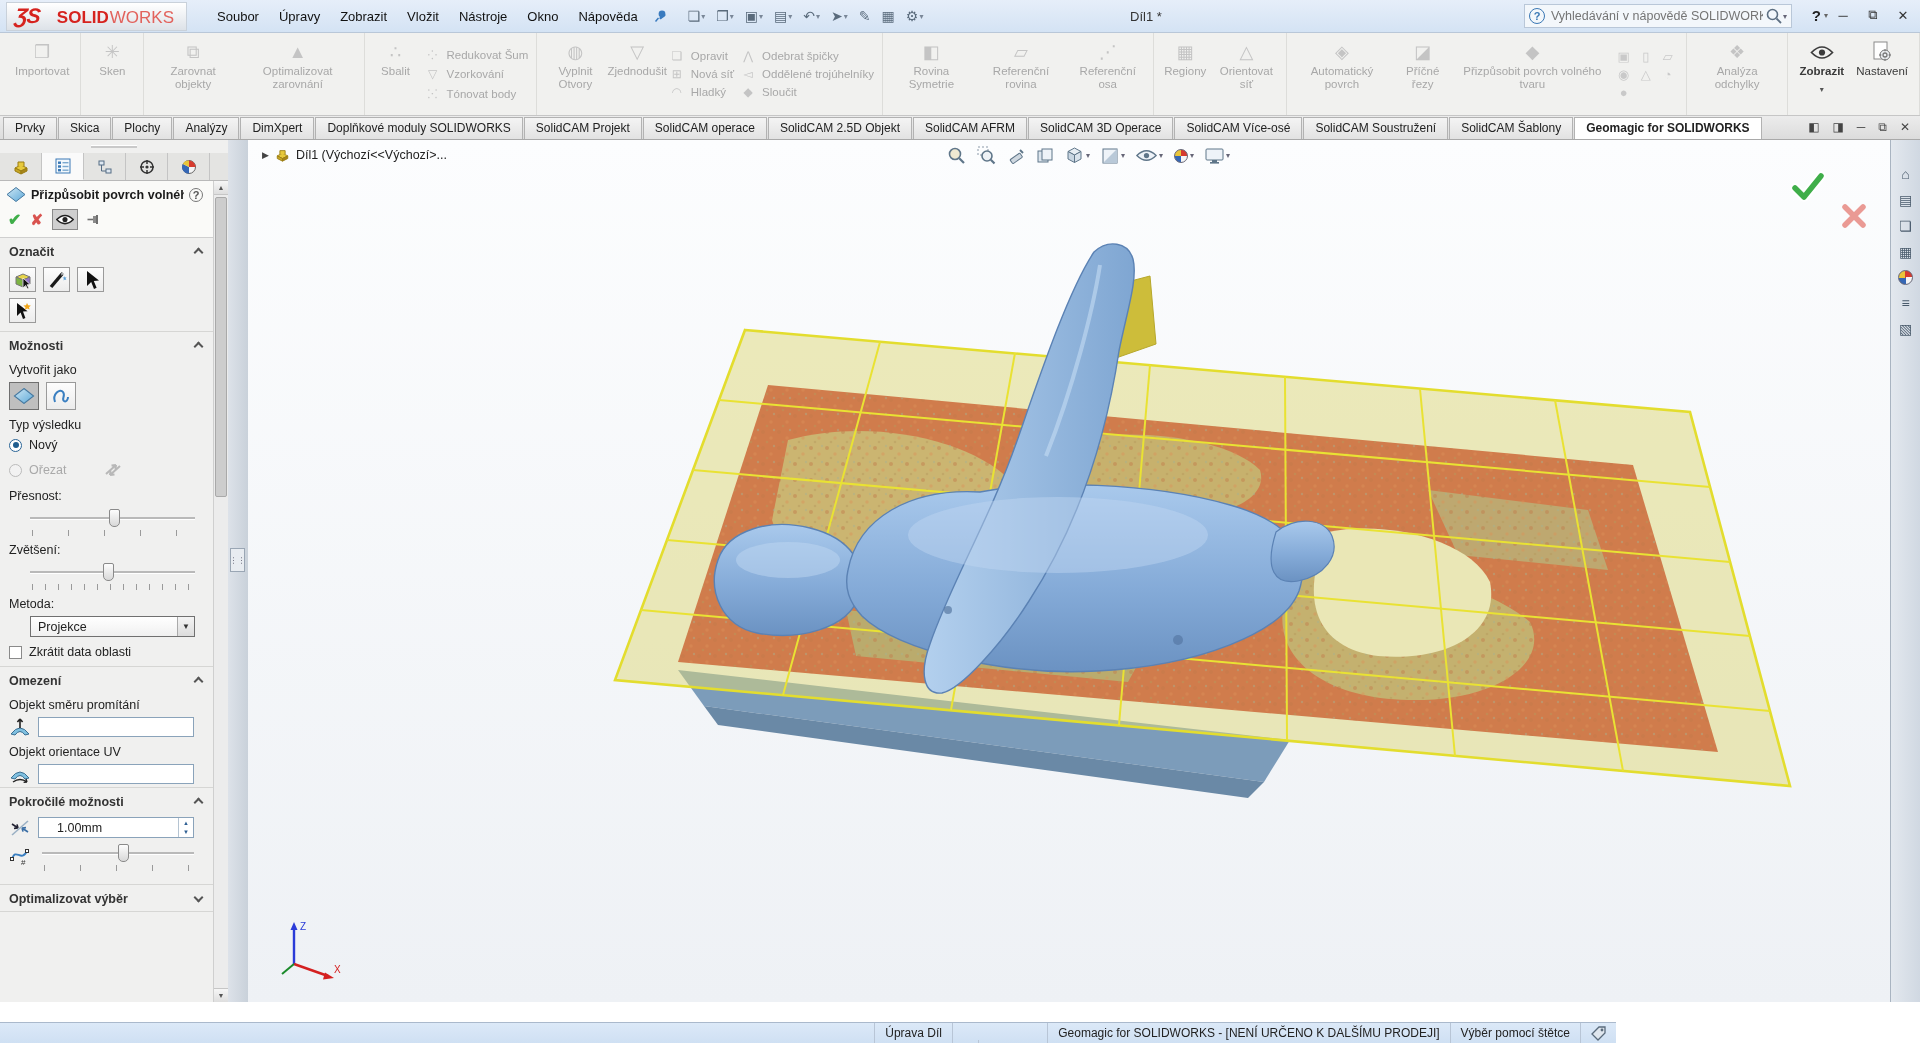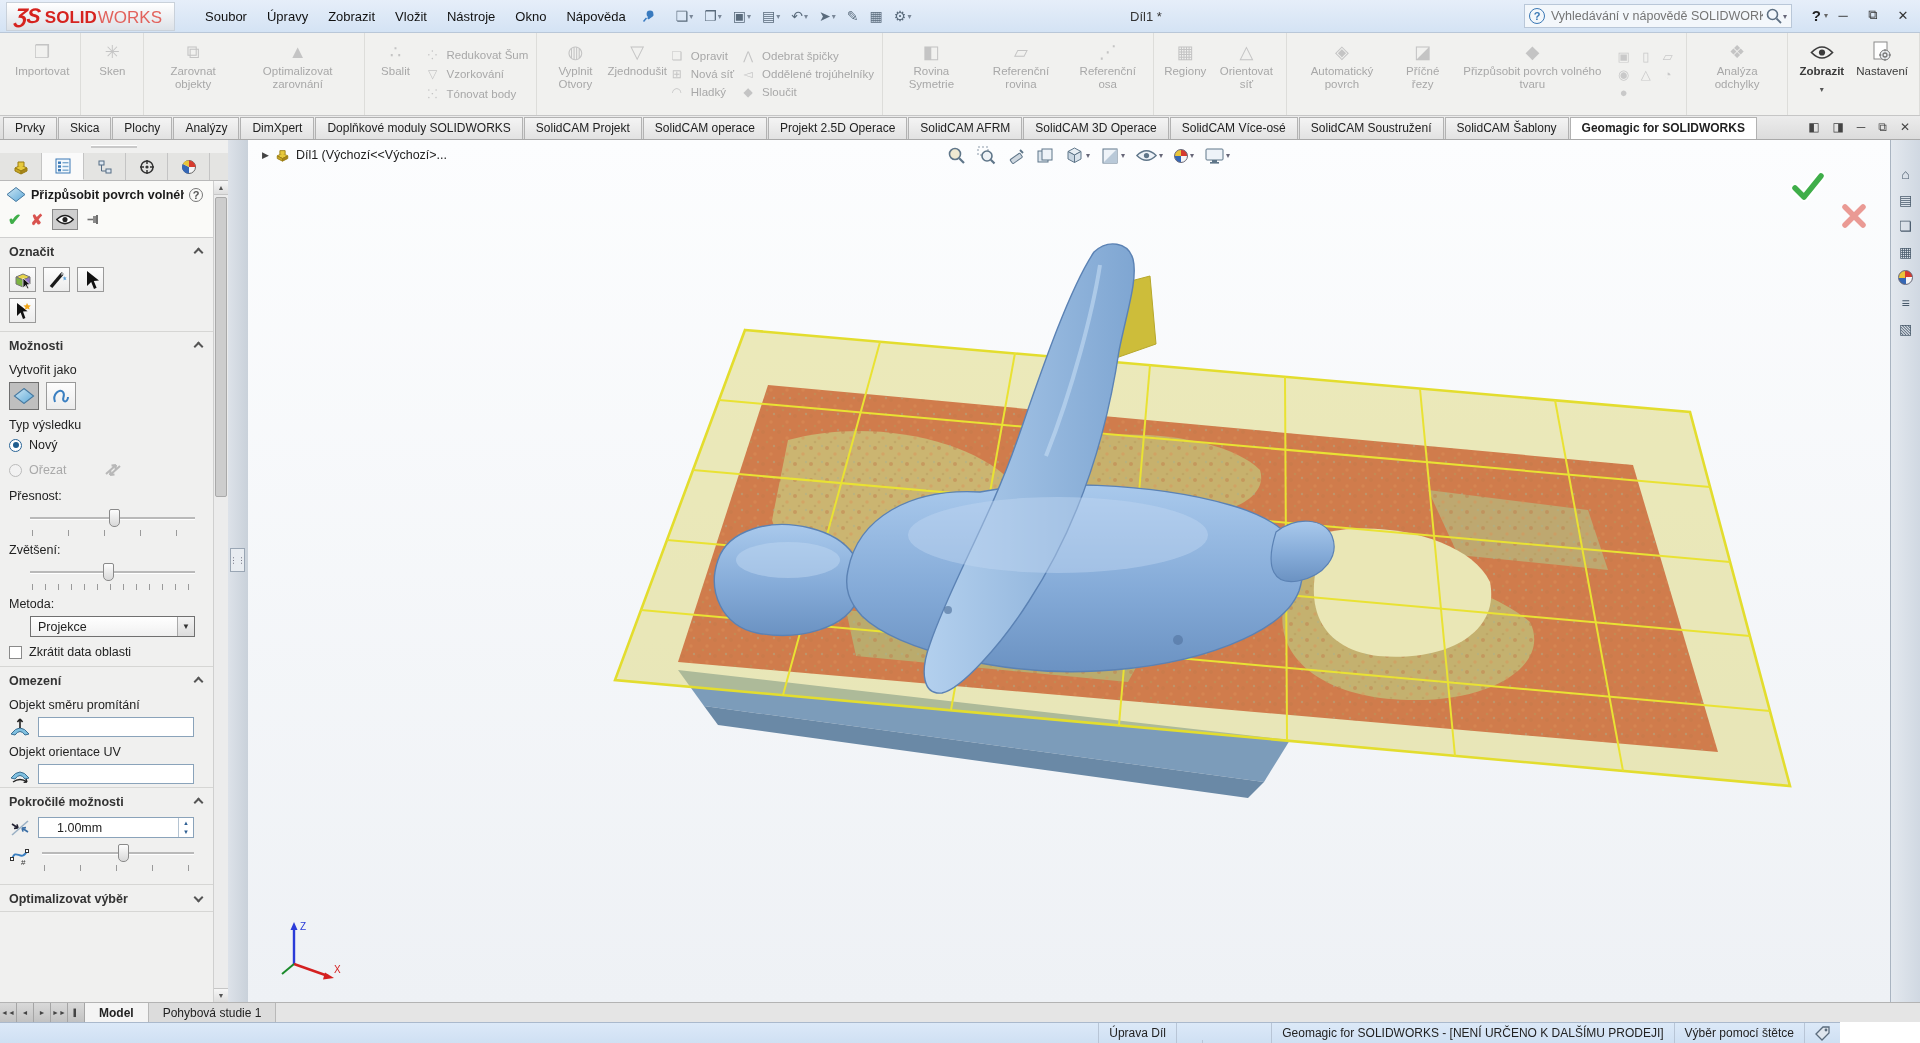--- a/index.html
+++ b/index.html
@@ -7,21 +7,21 @@
        font-family:"Liberation Sans",sans-serif;background:#fff;color:#222;font-size:12px;}
   .app *{box-sizing:border-box;}
 
   
   .titlebar{position:absolute;left:0;top:0;width:1920px;height:33px;
     background:linear-gradient(#e6eef9,#d4e3f4);border-bottom:1px solid #b9c7d8;
     display:flex;align-items:center;}
   .logo{display:flex;align-items:baseline;gap:1px;margin:2px 6px;padding:1px 12px 2px 8px;
     background:linear-gradient(#ffffff,#dde2e8);border:1px solid #c9d1da;}
   .logo .mark{font-size:21px;font-weight:bold;font-style:italic;color:#d6231f;transform:skewX(-6deg);letter-spacing:-1px;}
-  .logo .solid{font-size:17px;font-weight:bold;color:#d6231f;margin-left:4px;}
+  .logo .solid{font-size:17px;font-weight:bold;color:#d6231f;margin-left:16px;}
   .logo .works{font-size:17px;color:#e2625c;}
   .menubar{display:flex;margin-left:14px;}
   .menu-item{padding:6px 10px;font-size:13px;color:#111;cursor:default;}
   .pinbtn{margin:0 6px;display:flex;align-items:center;}
   .qat{display:flex;align-items:center;gap:3px;margin-left:10px;}
   .qbtn{display:flex;align-items:center;gap:1px;padding:2px 4px;color:#5a6b7c;font-size:14px;}
   .qbtn .car{font-size:8px;color:#7a8798;}
   .doc-title{position:absolute;left:1130px;top:9px;font-size:13px;color:#333;}
   .helpsearch{position:absolute;right:128px;top:4px;width:268px;height:24px;
     background:#f3f7fb;border:1px solid #b9c7d8;display:flex;align-items:center;padding:0 4px;}
@@ -147,21 +147,21 @@
   
   .modelrow{position:absolute;left:0;top:1002px;width:1920px;height:20px;background:#e5e5e5;
     border-top:1px solid #b3b3b3;display:flex;align-items:stretch;}
   .navbtns{display:flex;}
   .nb{width:17px;display:flex;align-items:center;justify-content:center;font-size:7px;color:#444;
     background:linear-gradient(#d9d9d9,#c2c2c2);border-right:1px solid #a5a5a5;}
   .mtab{padding:3px 14px 0;font-size:12px;border-right:1px solid #b8b8b8;color:#222;background:#dcdcdc;}
   .mtab.active{background:#f4f4f4;font-weight:bold;}
 
   
-  .statusbar{position:absolute;left:0;top:1022px;width:1840px;height:21px;
+  .statusbar{position:absolute;left:0;top:1022px;width:1616px;height:21px;
     background:linear-gradient(#dcE9f8,#cfe0f3);border-top:1px solid #aab9cc;
     display:flex;align-items:center;font-size:12px;color:#222;}
   .sitem{padding:2px 10px;border-left:1px solid #b8c5d6;height:100%;display:flex;align-items:center;gap:4px;white-space:nowrap;}
   .sitem.units{color:#8a9099;margin-top:33px;}
   .sitem .car{font-size:7px;color:#55地6;}
 
   svg{display:block;}
 </style>
 </head>
 <body>
@@ -384,21 +384,21 @@
 
   <div class="tabrow">
     <span class="tab">Prvky</span>
     <span class="tab">Skica</span>
     <span class="tab">Plochy</span>
     <span class="tab">Analýzy</span>
     <span class="tab">DimXpert</span>
     <span class="tab">Doplňkové moduly SOLIDWORKS</span>
     <span class="tab">SolidCAM Projekt</span>
     <span class="tab">SolidCAM operace</span>
-    <span class="tab">Projekt 2.5D Operace</span>
+    <span class="tab">SolidCAM 2.5D Objekt</span>
     <span class="tab">SolidCAM AFRM</span>
     <span class="tab">SolidCAM 3D Operace</span>
     <span class="tab">SolidCAM Více-osé</span>
     <span class="tab">SolidCAM Soustružení</span>
     <span class="tab">SolidCAM Šablony</span>
     <span class="tab active">Geomagic for SOLIDWORKS</span>
     <span class="tabctl">
       <span>◧</span>
       <span>◨</span>
       <span>─</span>
@@ -827,31 +827,20 @@
       <span>⌂</span>
       <span>▤</span>
       <span>❏</span>
       <span>▦</span>
       <span class="ball"></span>
       <span>≡</span>
       <span>▧</span>
     </div>
   </div>
 
-  <div class="modelrow">
-    <span class="navbtns">
-      <span class="nb">◄◄</span>
-      <span class="nb">◄</span>
-      <span class="nb">►</span>
-      <span class="nb">►►</span>
-      <span class="nb">▌</span>
-    </span>
-    <span class="mtab active">Model</span>
-    <span class="mtab">Pohybová studie 1</span>
-  </div>
 
   <div class="statusbar">
     <span style="flex:1;"></span>
     <span class="sitem">Úprava Díl</span>
     <span class="sitem" style="width:26px;"></span>
     <span class="sitem units">
       <span>MMGS</span>
       <span class="car">▲</span>
     </span>
     <span class="sitem">Geomagic for SOLIDWORKS - [NENÍ URČENO K DALŠÍMU PRODEJI]</span>

